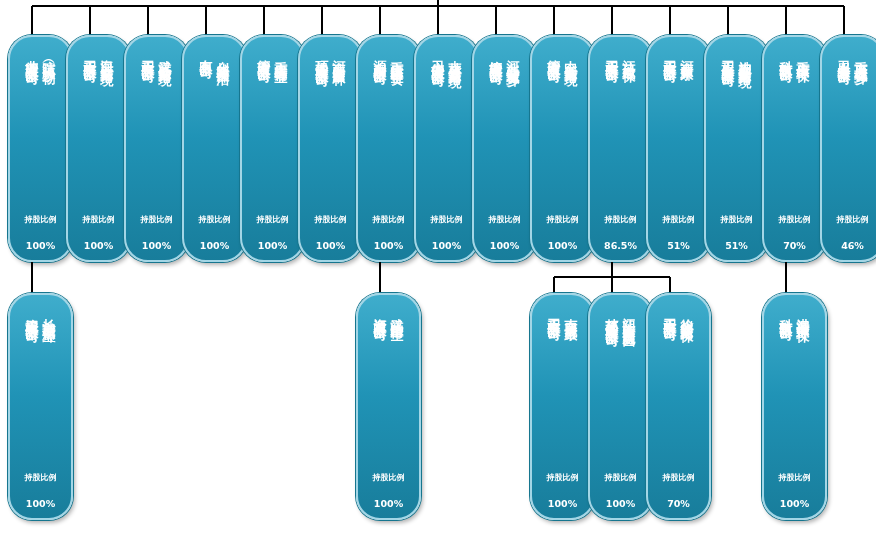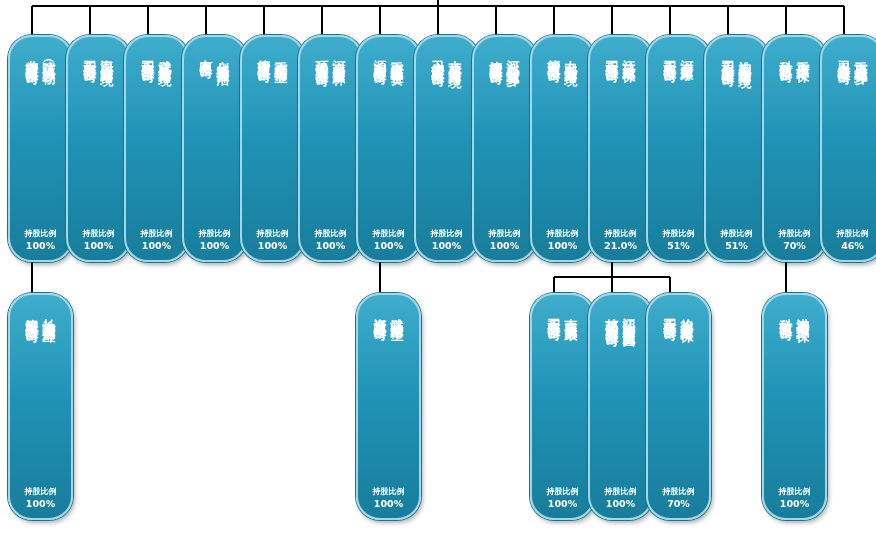--- a/index.html
+++ b/index.html
@@ -18,21 +18,21 @@
     border:2px solid #a3d6e6;
     box-shadow:0 0 0 1px #16768f, 2px 3px 4px rgba(0,0,0,.30);
   }
   .vname{
     writing-mode:vertical-rl;text-orientation:upright;
     margin-top:13px;height:162px;
     font-size:13px;font-weight:bold;line-height:17px;letter-spacing:2px;
     text-align:left;
   }
   .rlabel{margin-top:auto;font-size:8px;font-weight:bold;white-space:nowrap;}
-  .rvalue{font-size:9.5px;font-weight:bold;margin-top:1px;margin-bottom:9px;white-space:nowrap;}
+  .rvalue{font-size:9.5px;font-weight:bold;margin-top:15px;margin-bottom:9px;white-space:nowrap;}
 </style>
 </head>
 <body>
 
 <div id="chart">
     <div class="line" style="left: 436.5px; top: 0px; width: 2px; height: 6px;"></div>
     <div class="line" style="left: 31.5px; top: 5px; width: 812px; height: 2px;"></div>
     <div class="line" style="left: 30.5px; top: 6px; width: 2px; height: 29px;"></div>
     <div class="box" style="left: 8px; top: 35px;">
       <div class="vname"><span>暄洁（长沙）物</span><br><span>业管理有限公司</span></div>
@@ -90,21 +90,21 @@
     <div class="line" style="left: 552.5px; top: 6px; width: 2px; height: 29px;"></div>
     <div class="box" style="left: 530px; top: 35px;">
       <div class="vname"><span>中牟新安洁环境</span><br><span>管理有限公司</span></div>
       <div class="rlabel">持股比例</div>
       <div class="rvalue">100%</div>
     </div>
     <div class="line" style="left: 610.5px; top: 6px; width: 2px; height: 29px;"></div>
     <div class="box" style="left: 588px; top: 35px;">
       <div class="vname"><span>江苏日成环保</span><br><span>工程有限公司</span></div>
       <div class="rlabel">持股比例</div>
-      <div class="rvalue">21.0%</div>
+      <div class="rvalue">86.5%</div>
     </div>
     <div class="line" style="left: 668.5px; top: 6px; width: 2px; height: 29px;"></div>
     <div class="box" style="left: 646px; top: 35px;">
       <div class="vname"><span>河南新永环</span><br><span>工程有限公司</span></div>
       <div class="rlabel">持股比例</div>
       <div class="rvalue">51%</div>
     </div>
     <div class="line" style="left: 726.5px; top: 6px; width: 2px; height: 29px;"></div>
     <div class="box" style="left: 704px; top: 35px;">
       <div class="vname"><span>神农架新安洁环境</span><br><span>工程服务有限公司</span></div>

